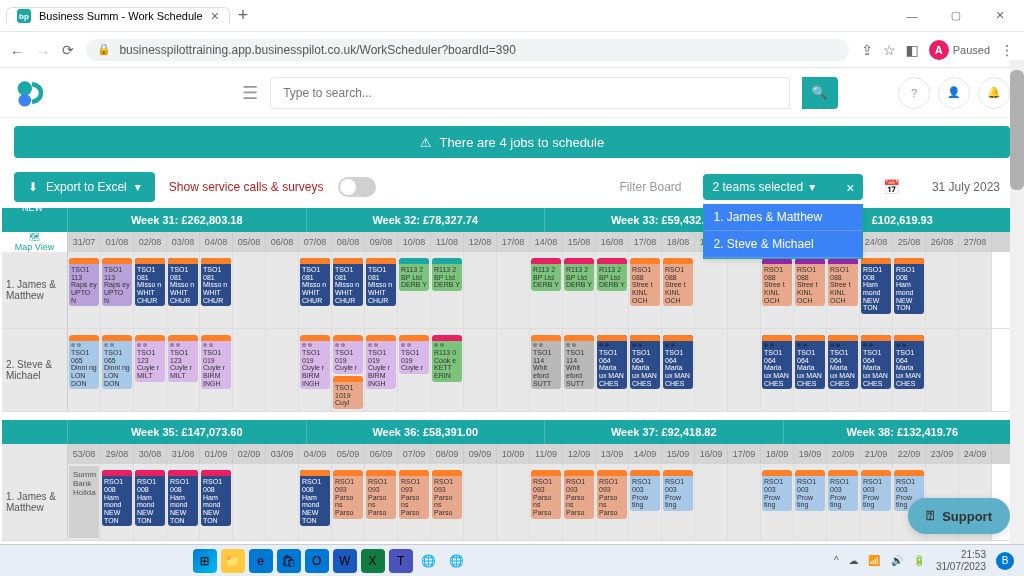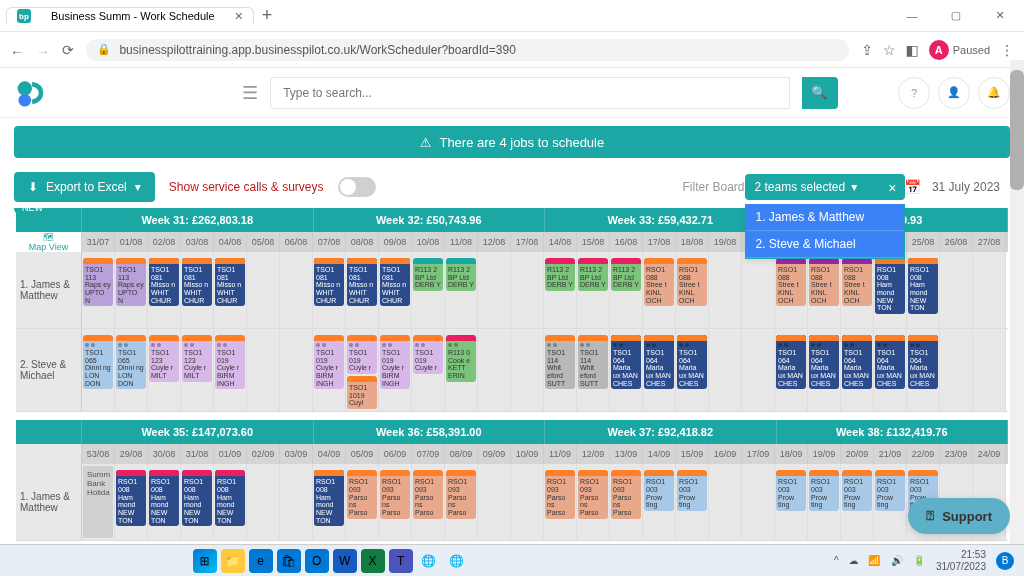--- a/index.html
+++ b/index.html
@@ -1,18 +1,18 @@
 <!DOCTYPE html>
 <html><head>
 <meta charset="utf-8">
 <style>
 *{margin:0;padding:0;box-sizing:border-box;font-family:'Segoe UI',Arial,sans-serif}
 body{background:#fff;width:1024px;height:576px;overflow:hidden;font-size:11px}
 .titlebar{height:32px;background:#fff;display:flex;align-items:center;border-bottom:1px solid #e5e5e5}
-.tab{background:#fff;height:17px;margin-left:6px;display:flex;align-items:center;padding:0 10px;border-radius:6px 6px 0 0;gap:20px;border:1px solid #ddd;border-bottom:none;font-size:11px}
+.tab{background:#fff;height:17px;margin-left:6px;display:flex;align-items:center;padding:0 10px;border-radius:6px 6px 0 0;gap:8px;border:1px solid #ddd;border-bottom:none;font-size:11px}
 .tab-icon{width:14px;height:14px;background:#1ba8a5;border-radius:3px;color:#fff;display:flex;align-items:center;justify-content:center;font-size:8px;font-weight:bold}
 .tab-close{color:#666;font-size:14px;cursor:pointer}
 .new-tab{margin-left:8px;color:#666;font-size:18px;cursor:pointer}
 .window-controls{margin-left:auto;display:flex;gap:4px;padding-right:4px}
 .wc{width:40px;height:28px;display:flex;align-items:center;justify-content:center;color:#666;cursor:pointer}
 .addrbar{height:36px;display:flex;align-items:center;padding:0 10px;gap:12px;border-bottom:1px solid #e5e5e5}
 .nav-icon{color:#666;font-size:14px;cursor:pointer}
 .url-bar{flex:1;display:flex;align-items:center;background:#f1f3f4;border-radius:16px;padding:4px 12px;gap:8px;font-size:12px;color:#555}
 .lock{font-size:11px}
 .addr-right{display:flex;gap:10px;align-items:center}
@@ -25,31 +25,31 @@
 .search-box{flex:1;max-width:520px;height:32px;border:1px solid #e5e5e5;border-radius:4px 0 0 4px;padding:0 12px;font-size:12px;color:#999;outline:none}
 .search-btn{width:36px;height:32px;background:#1ba8a5;border:none;border-radius:0 4px 4px 0;color:#fff;cursor:pointer}
 .header-icons{margin-left:auto;display:flex;gap:8px}
 .hicon{width:32px;height:32px;border-radius:50%;border:1px solid #e5e5e5;display:flex;align-items:center;justify-content:center;color:#999;cursor:pointer}
 .banner{height:32px;background:#1ba8a5;color:#fff;display:flex;align-items:center;justify-content:center;gap:8px;margin:8px 14px;border-radius:4px;font-size:13px}
 .toolbar{display:flex;align-items:center;padding:6px 14px;gap:14px}
 .export-btn{background:#1ba8a5;color:#fff;padding:8px 14px;border-radius:4px;display:flex;align-items:center;gap:8px;cursor:pointer;font-size:12px}
 .toggle-label{color:#b91c1c;font-size:12px}
 .toggle{width:38px;height:20px;background:#d0d0d0;border-radius:10px;position:relative;cursor:pointer}
 .toggle::after{content:'';width:16px;height:16px;background:#fff;border-radius:50%;position:absolute;top:2px;left:2px}
-.filter-section{margin-left:auto;display:flex;align-items:center;gap:0}
+.filter-section{margin-left:auto;display:flex;align-items:center;gap:21px}
 .filter-label{color:#999;font-size:12px}
 .team-dropdown{position:relative}
 .team-select{background:#1ba8a5;color:#fff;padding:6px 30px 6px 10px;border-radius:4px;font-size:12px;display:flex;align-items:center;gap:6px;cursor:pointer;width:160px}
 .team-clear{position:absolute;right:8px;top:6px;color:#fff;font-size:14px;cursor:pointer}
 .dropdown-menu{position:absolute;top:30px;left:0;width:160px;background:#fff;border:1px solid #1ba8a5;border-top:none;box-shadow:0 2px 6px rgba(0,0,0,0.1);z-index:100}
 .dropdown-item{background:#3b82f6;color:#fff;padding:6px 10px;font-size:12px;cursor:pointer;border-bottom:1px solid rgba(255,255,255,0.2)}
 .cal-icon{color:#1ba8a5;cursor:pointer;font-size:14px}
 .date-display{color:#666;font-size:12px;padding:0 10px}
 .new-badge{position:absolute;left:14px;background:#1ba8a5;color:#fff;font-size:9px;padding:3px 8px;border-radius:10px;z-index:50;margin-top:-8px}
-.schedule{padding:0 16px;overflow:hidden;position:relative}
+.schedule{padding:0 2px;overflow:hidden;position:relative}
 .week-header{display:flex;background:#1ba8a5;color:#fff;height:24px}
 .wh-left{width:66px;border-right:1px solid rgba(255,255,255,0.2)}
 .wh-cell{flex:1;display:flex;align-items:center;justify-content:center;font-size:11px;font-weight:700;border-right:1px solid rgba(255,255,255,0.2)}
 .date-header{display:flex;background:#d5d5d5;height:20px}
 .dh-left{width:66px;background:#e8e8e8;border-right:1px solid #ccc}
 .dh-cell{width:33px;display:flex;align-items:center;justify-content:center;font-size:9px;color:#666;border-right:1px solid #ccc;background:#d5d5d5}
 .dh-cell.map-view{width:66px;flex-direction:column;background:#fff;color:#1ba8a5;font-size:9px}
 .team-row{display:flex;border-bottom:1px solid #ddd}
 .team-label{width:66px;padding:6px 4px;font-size:10px;color:#555;background:#e8e8e8;border-right:1px solid #ccc;display:flex;flex-direction:column;justify-content:center}
 .team-cells{display:flex;flex:1}
@@ -164,21 +164,21 @@
     <span class="date-display">31 July 2023</span>
   </div>
 </div>
 
 <div class="schedule">
   <div class="new-badge">NEW</div>
 
   <div class="week-header">
     <div class="wh-left"></div>
     <div class="wh-cell" style="flex:7">Week 31: £262,803.18</div>
-    <div class="wh-cell" style="flex:7">Week 32: £50,743.96</div>
+    <div class="wh-cell" style="flex:7">Week 32: £78,327.74</div>
     <div class="wh-cell" style="flex:7">Week 33: £59,432.71</div>
     <div class="wh-cell" style="flex:7">£102,619.93</div>
   </div>
 
   <div class="date-header">
     <div class="dh-cell map-view">
       <span>🗺</span>
       <span>Map View</span>
     </div>
     <div class="dh-cell">31/07</div>

